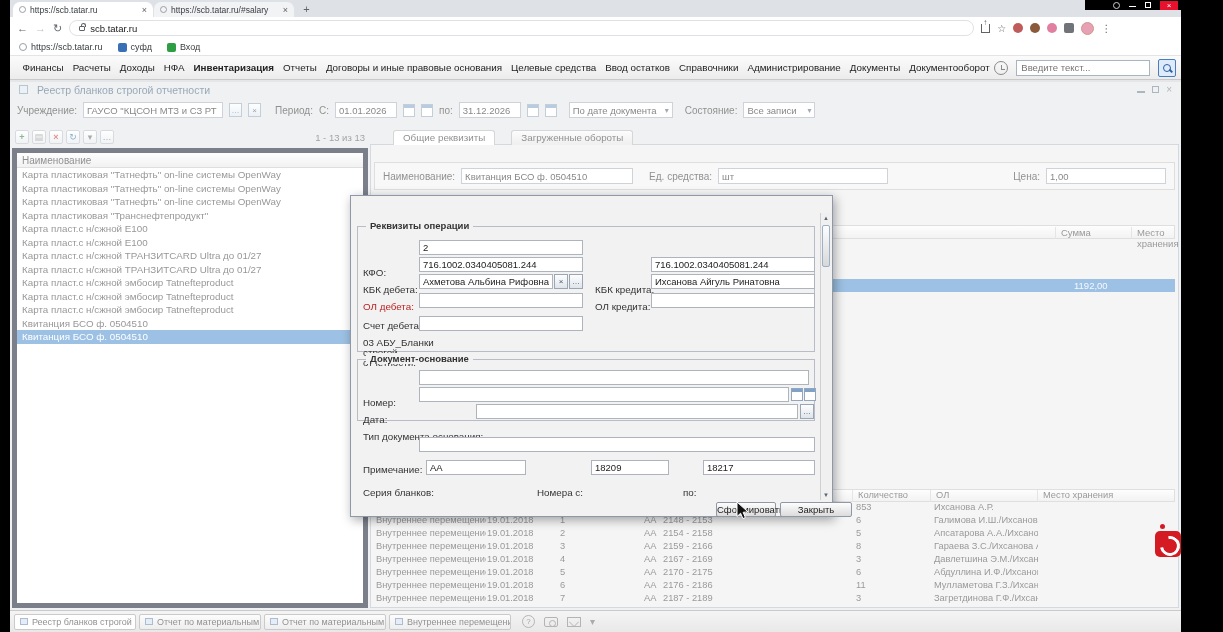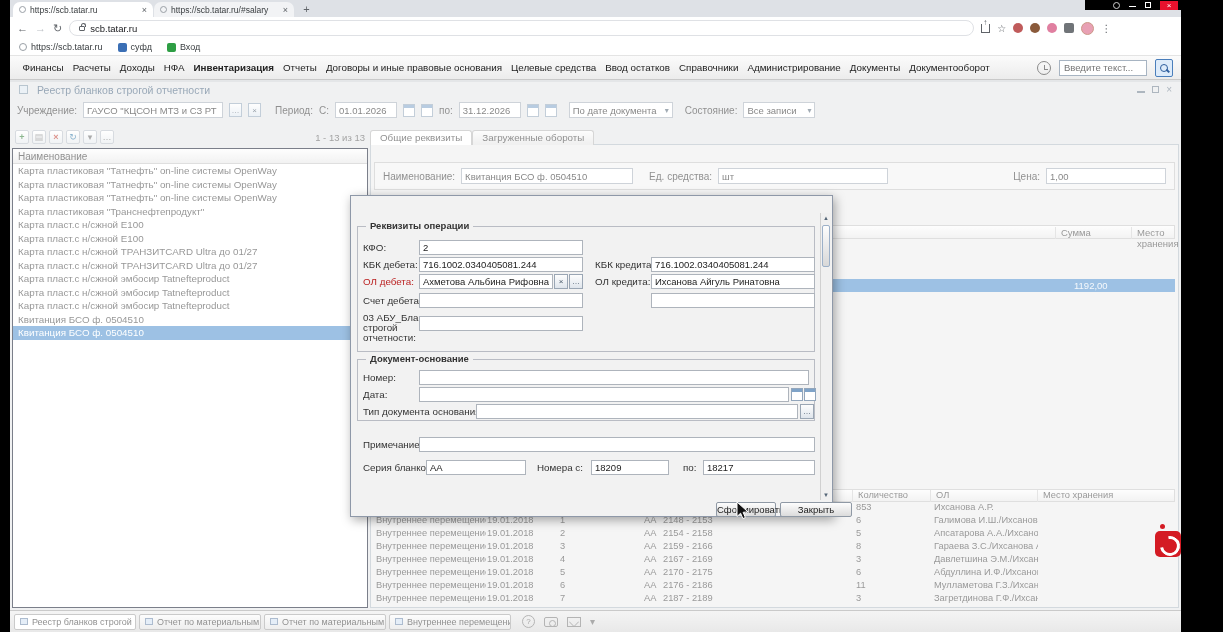--- a/index.html
+++ b/index.html
@@ -58,21 +58,21 @@
   .app { position:absolute; top:56px; left:0; right:0; bottom:0; background:#e4e6e8; }
   .menubar { position:absolute; top:0; left:0; right:0; height:24px;
              background:linear-gradient(#fbfbfb,#ececec); border-bottom:1px solid #c9c9c9;
              display:flex; align-items:center; padding:0 8px; }
   .menu-item { font-size:9.8px; color:#222; padding:0 4.5px; white-space:nowrap; }
   .menu-item.cur { font-weight:bold; }
   .menu-right { margin-left:auto; display:flex; align-items:center; gap:8px; }
   .clock-ic { width:14px; height:14px; border:1px solid #8a8a8a; border-radius:50%; position:relative; }
   .clock-ic::before { content:""; position:absolute; left:6px; top:3px; width:3px; height:4px;
                       border-left:1px solid #8a8a8a; border-bottom:1px solid #8a8a8a; }
-  .search-inp { width:88px; height:16px; font-size:9.5px; border:1px solid #a7b4c2; padding:0 4px;
+  .search-inp { width:134px; height:16px; font-size:9.5px; border:1px solid #a7b4c2; padding:0 4px;
                 font-family:"Liberation Sans",sans-serif; }
   .search-btn { width:18px; height:18px; border:1px solid #4a7ebb; background:#ddebfa; border-radius:2px; position:relative; }
   .search-btn::before { content:""; position:absolute; left:4px; top:4px; width:6px; height:6px;
                         border:1.5px solid #2f5f9e; border-radius:50%; }
   .search-btn::after { content:""; position:absolute; left:10px; top:10px; width:4px; height:1.5px;
                        background:#2f5f9e; transform:rotate(45deg); }
 
   .win-titlebar { position:absolute; top:26px; left:0; right:0; height:15px; display:flex; align-items:center;
                   padding:0 9px; gap:9px; font-size:10.5px; color:#44607c; }
   .wt-ic { width:9px; height:9px; border:1px solid #7f95a8; background:#dbe6ef; }
@@ -95,31 +95,31 @@
   .fsel .car { margin-left:auto; color:#567; font-size:8px; }
   .fsel .car::before { content:"▾"; }
 
   
   .list-toolbar { position:absolute; top:72px; left:2px; width:356px; height:18px; display:flex;
                   align-items:center; gap:3px; padding:0 3px; }
   .tool-ic { width:14px; height:14px; border:1px solid #b7bec6; background:linear-gradient(#fefefe,#e4e8ec);
              font-size:9px; text-align:center; line-height:12px; border-radius:2px; }
   .pag { margin-left:auto; font-size:9.5px; color:#555; }
   .list-panel { position:absolute; top:92px; left:2px; width:356px; bottom:24px; background:#fff;
-                border:1px solid #0f172a; overflow:hidden; }
+                border:5px solid #0f172a; overflow:hidden; }
   .list-header { height:15px; background:linear-gradient(#fdfdfd,#e7e7e7); border-bottom:1px solid #c5c5c5;
                  font-size:10px; color:#333; display:flex; align-items:center; padding:0 5px; }
   .lrow { height:13.5px; font-size:9.8px; color:#3f3f3f; padding:0 5px; white-space:nowrap; overflow:hidden;
           display:flex; align-items:center; }
   .lrow.sel { background:#4d8fce; color:#fff; }
 
   
   .right-area { position:absolute; left:360px; right:2px; top:72px; bottom:24px; }
   .rp-frame { position:absolute; left:0; right:0; top:16px; bottom:0; background:#ededed; border:1px solid #b0bac4; }
-  .dtabs { position:absolute; top:2px; left:0; height:15px; display:flex; gap:0; }
+  .dtabs { position:absolute; top:2px; left:23px; height:15px; display:flex; gap:16px; }
   .dtab { font-size:9.8px; color:#333; padding:1px 9px; background:linear-gradient(#fafafa,#e2e2e2);
           border:1px solid #b5b5b5; border-bottom:none; border-radius:3px 3px 0 0; white-space:nowrap; }
   .dtab.active { background:#fff; }
   .detail-form { position:absolute; left:4px; right:4px; top:34px; height:28px; background:#f2f2f2;
                  border:1px solid #c4c4c4; display:flex; align-items:center; gap:6px; padding:0 8px; font-size:10px; color:#333; }
   .mid-head { position:absolute; left:4px; right:4px; top:97px; height:14px;
               background:linear-gradient(#fcfcfc,#e9e9e9); border:1px solid #c5c5c5; font-size:9.5px; color:#444; }
   .mid-head span { position:absolute; top:1px; padding-left:5px; border-left:1px solid #cfcfcf; height:12px; }
   .mid-row { position:absolute; left:4px; right:4px; top:151px; height:13px; background:#4d8fce; }
   .mid-row span { position:absolute; left:700px; width:70px; text-align:left; font-size:9.5px; color:#eef4fa; top:1px; }
@@ -171,21 +171,21 @@
                       background:#d41b24; border-radius:50%; }
 
   
   .modal { position:absolute; left:350px; top:195px; width:483px; height:322px; background:#f2f2f2;
            border:1px solid #8e98a8; box-shadow:2px 3px 10px rgba(0,0,0,0.35); z-index:50; }
   .m-title { height:16px; background:linear-gradient(#ffffff,#d7dce2); border-bottom:1px solid #b8bec6;
              display:flex; align-items:center; padding:0 6px; font-size:10px; color:#15428b; font-weight:bold; }
   .x-btn { margin-left:auto; width:12px; height:12px; border:1px solid #97a3b0; background:#eef1f4;
            font-size:8px; color:#556; text-align:center; line-height:10px; border-radius:2px; font-weight:normal; }
   .x-btn::before { content:"×"; }
-  .ml { position:absolute; font-size:9.8px; color:#333; white-space:nowrap; }
+  .ml { position:absolute; font-size:9.8px; color:#333; white-space:nowrap;margin-top:25px; }
   .ml.req { color:#b22; }
   .inp { position:absolute; height:15px; border:1px solid #aeb4bc; background:#fff; font-size:9.5px;
          padding:0 3px; font-family:"Liberation Sans",sans-serif; color:#222; }
   .fs { position:absolute; border:1px solid #b9bcc4; }
   .fs-legend { position:absolute; top:-7px; left:8px; background:#f2f2f2; padding:0 4px; font-size:9.5px;
                font-weight:bold; color:#333; white-space:nowrap; }
   .sq-btn { position:absolute; width:14px; height:15px; border:1px solid #9aa6b4;
             background:linear-gradient(#fdfdfd,#dfe5ec); font-size:8px; color:#456; text-align:center; line-height:13px; }
   .btn { position:absolute; height:15px; border:1px solid #8f99a5; background:linear-gradient(#fdfdfd,#dcdcdc);
          border-radius:2px; font-size:9.5px; color:#222; text-align:center; line-height:14px; }

